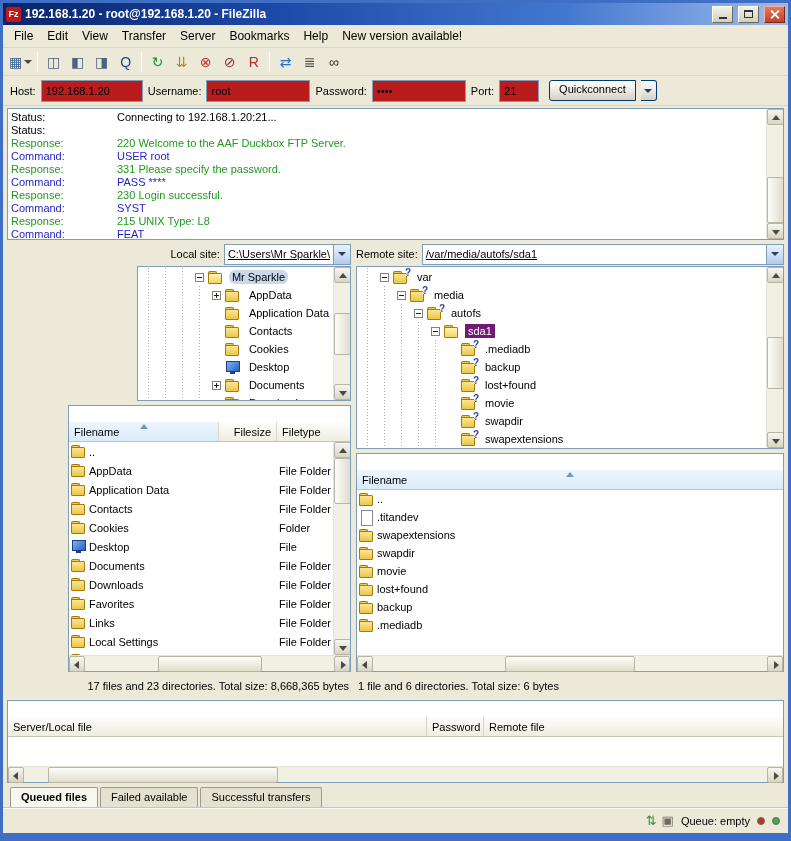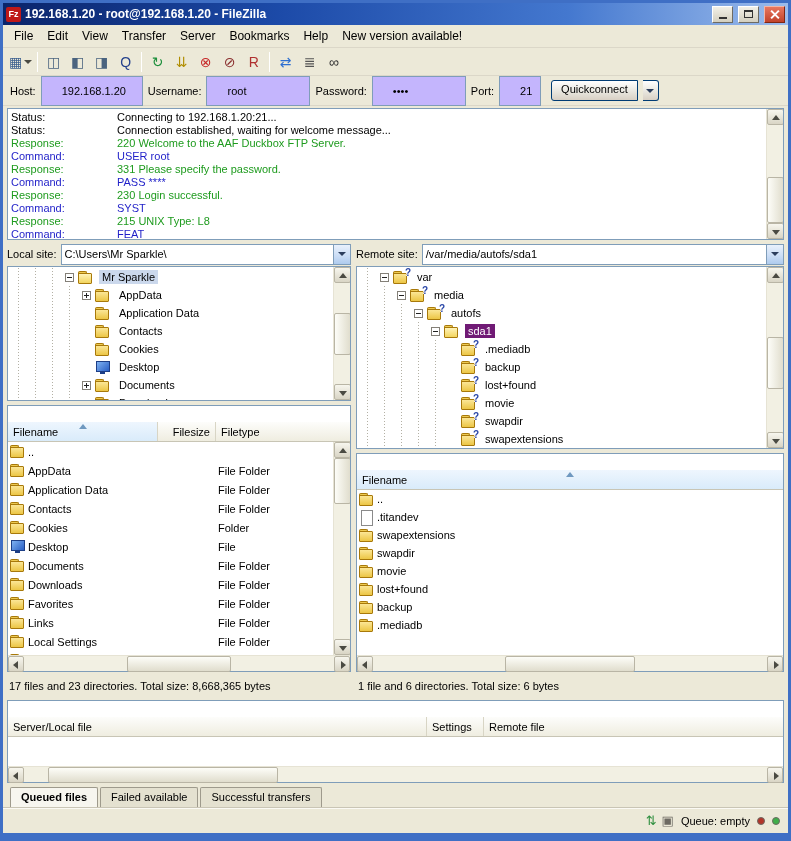--- a/index.html
+++ b/index.html
@@ -30,21 +30,21 @@
   .menu-item { padding:3px 7px; }
   .toolbar { height:28px; flex:none; display:flex; align-items:center; padding:0 5px; gap:1px; border-bottom:1px solid #dbd7c8; }
   .tb-btn { height:23px; min-width:23px; display:flex; align-items:center; justify-content:center;
     border:1px solid transparent; border-radius:2px; }
   .tb-glyph { font-size:14px; line-height:1; }
   .tb-drop { margin-left:2px; border-left:4px solid transparent; border-right:4px solid transparent; border-top:4px solid #4a4a42; }
   .tb-sep { width:1px; height:20px; background:#a8a49a; border-right:1px solid #fff; margin:0 3px; }
 
   
   .qcbar { height:30px; flex:none; display:flex; align-items:center; gap:5px; padding:0 7px; border-bottom:1px solid #dbd7c8; }
-  .field { height:30px; border:1px solid #7f9db9; background:#c4b5fd; display:flex; align-items:center; padding:0 20px; overflow:hidden; white-space:nowrap; }
+  .field { height:22px; border:1px solid #7f9db9; background:#b91c1c; display:flex; align-items:center; padding:0 4px; overflow:hidden; white-space:nowrap; }
   .f-host{width:102px}.f-user{width:104px}.f-pass{width:94px}.f-port{width:40px}
   .qc-btn { height:21px; padding:2px 9px 0; margin-left:5px; border:1px solid #003c74; border-radius:3px 0 0 3px;
     background:linear-gradient(#fff,#ecebe5 45%,#d8d0c4); }
   .qc-drop { height:21px; width:16px; border:1px solid #003c74; border-left:none; border-radius:0 3px 3px 0;
     background:linear-gradient(#fff,#ecebe5 45%,#d8d0c4); display:flex; align-items:center; justify-content:center; }
   .dd-arrow { border-left:4px solid transparent; border-right:4px solid transparent; border-top:4px solid #2c3e5d; }
 
   
   .log-wrap { flex:none; height:132px; margin:2px 4px 0; background:#fff; border:1px solid #7f9db9;
     position:relative; overflow:hidden; padding:2px 19px 0 3px; }
@@ -62,41 +62,41 @@
   .sb-btn.down::after { content:""; position:absolute; left:4px; top:6px; border-left:4px solid transparent; border-right:4px solid transparent; border-top:5px solid #4a4a42; }
   .sb-btn.left::after { content:""; position:absolute; left:4px; top:4px; border-top:4px solid transparent; border-bottom:4px solid transparent; border-right:5px solid #4a4a42; }
   .sb-btn.right::after { content:""; position:absolute; left:6px; top:4px; border-top:4px solid transparent; border-bottom:4px solid transparent; border-left:5px solid #4a4a42; }
   .sb-sp { flex-grow:1; }
   .sb-thumb { flex:none; background:linear-gradient(90deg,#fdfdf8,#e0ddcd); border:1px solid #b9b5a5; border-radius:2px; width:17px; }
   .hsb .sb-thumb { height:16px; background:linear-gradient(#fdfdf8,#e0ddcd); }
 
   
   .main { flex:none; height:454px; display:flex; gap:5px; margin:2px 4px 0; }
   .pane { display:flex; flex-direction:column; }
-  .pane.local { width:344px; flex:none; }
+  .pane.local { width:344px; flex:none;align-items:flex-end; }
   .pane.remote { flex:1; min-width:0; }
   .site-row { height:24px; flex:none; display:flex; align-items:center; gap:4px; }
-  .combo { flex:1; height:21px; border:1px solid #7f9db9; background:#fff; display:flex; align-items:center; min-width:0; }
+  .combo { flex:1; height:21px; border:1px solid #7f9db9; background:#fff; display:flex; align-items:center; min-width:0;text-decoration:underline; }
   .combo-text { flex:1; padding:0 3px; white-space:nowrap; overflow:hidden; }
   .combo-btn { width:17px; align-self:stretch; border-left:1px solid #7f9db9; flex:none;
     background:linear-gradient(#e9f1fc,#c9dcf5 60%,#aecbee); display:flex; align-items:center; justify-content:center; }
 
   .tree-box { flex:none; background:#fff; border:1px solid #7f9db9; position:relative; overflow:hidden; padding:1px 18px 0 2px; }
   .pane.local .tree-box { height:135px; }
   .pane.remote .tree-box { height:183px; }
   .trow { height:18px; display:flex; align-items:center; white-space:nowrap; }
   .tg, .tg-sp { flex:none; width:17px; height:18px; }
   .tg { background-image:repeating-linear-gradient(to bottom,#b3b0a4 0 1px,transparent 1px 3px);
     background-size:1px 100%; background-repeat:no-repeat; background-position:8px 0; }
   .expander { flex:none; width:9px; height:9px; margin:0 4px; border:1px solid #848078; background:#fff; position:relative; }
   .expander::before { content:""; position:absolute; left:1px; right:1px; top:3px; height:1px; background:#222; }
   .expander.plus::after { content:""; position:absolute; top:1px; bottom:1px; left:3px; width:1px; background:#222; }
   .tlabel { padding:1px 3px; margin-left:3px; }
   .tlabel.sel-active { background:#701a75; color:#fff; }
-  .tlabel.sel-inactive { background:#cbd8ec; color:#000; }
+  .tlabel.sel-inactive { background:#cbd8ec; color:#000;border-radius:6px; }
 
   
   .ic { flex:none; position:relative; width:16px; height:13px; margin-right:2px; }
   .ic-folder::before { content:""; position:absolute; left:0; top:0; width:7px; height:4px;
     background:#eecb52; border:1px solid #a8790a; border-bottom:none; border-radius:2px 2px 0 0; }
   .ic-folder::after { content:""; position:absolute; left:0; top:2px; right:2px; bottom:0;
     background:linear-gradient(#fbe696,#ecc645); border:1px solid #a8790a; border-radius:1px; }
   .ic-open::after { background:linear-gradient(#fff3b8,#f3d55e); }
   .ic-q .q-mark { position:absolute; right:-2px; top:-4px; z-index:2; font-weight:bold; font-size:10px; color:#2a47a8;
     text-shadow:1px 0 0 #fff,-1px 0 0 #fff,0 1px 0 #fff; }
@@ -241,21 +241,20 @@
   </div>
 
   <div class="log-wrap">
     <div>
         <div class="log-line log-status">
           <span class="log-prefix">Status:</span>
           <span class="log-text">Connecting to 192.168.1.20:21...</span>
         </div>
         <div class="log-line log-status">
           <span class="log-prefix">Status:</span>
-          <span class="log-text">Connection established, waiting for welcome message...</span>
         </div>
         <div class="log-line log-response">
           <span class="log-prefix">Response:</span>
           <span class="log-text">220 Welcome to the AAF Duckbox FTP Server.</span>
         </div>
         <div class="log-line log-command">
           <span class="log-prefix">Command:</span>
           <span class="log-text">USER root</span>
         </div>
         <div class="log-line log-response">
@@ -685,21 +684,21 @@
       <div class="pane-status">1 file and 6 directories. Total size: 6 bytes</div>
     </div>
   </div>
 
   <div class="queue-wrap">
     <div class="list-head queue-head">
         <span class="hcell hc0">
           <span class="hlabel">Server/Local file</span>
         </span>
         <span class="hcell hc1">
-          <span class="hlabel">Settings</span>
+          <span class="hlabel">Password</span>
         </span>
         <span class="hcell hc2">
           <span class="hlabel">Remote file</span>
         </span>
       </div>
     <div class="queue-body"></div>
     <div class="hsb">
       <span class="sb-btn left"></span>
       <span class="sb-sp" style="flex-grow:0.05"></span>
       <span class="sb-thumb" style="width:230px"></span>

